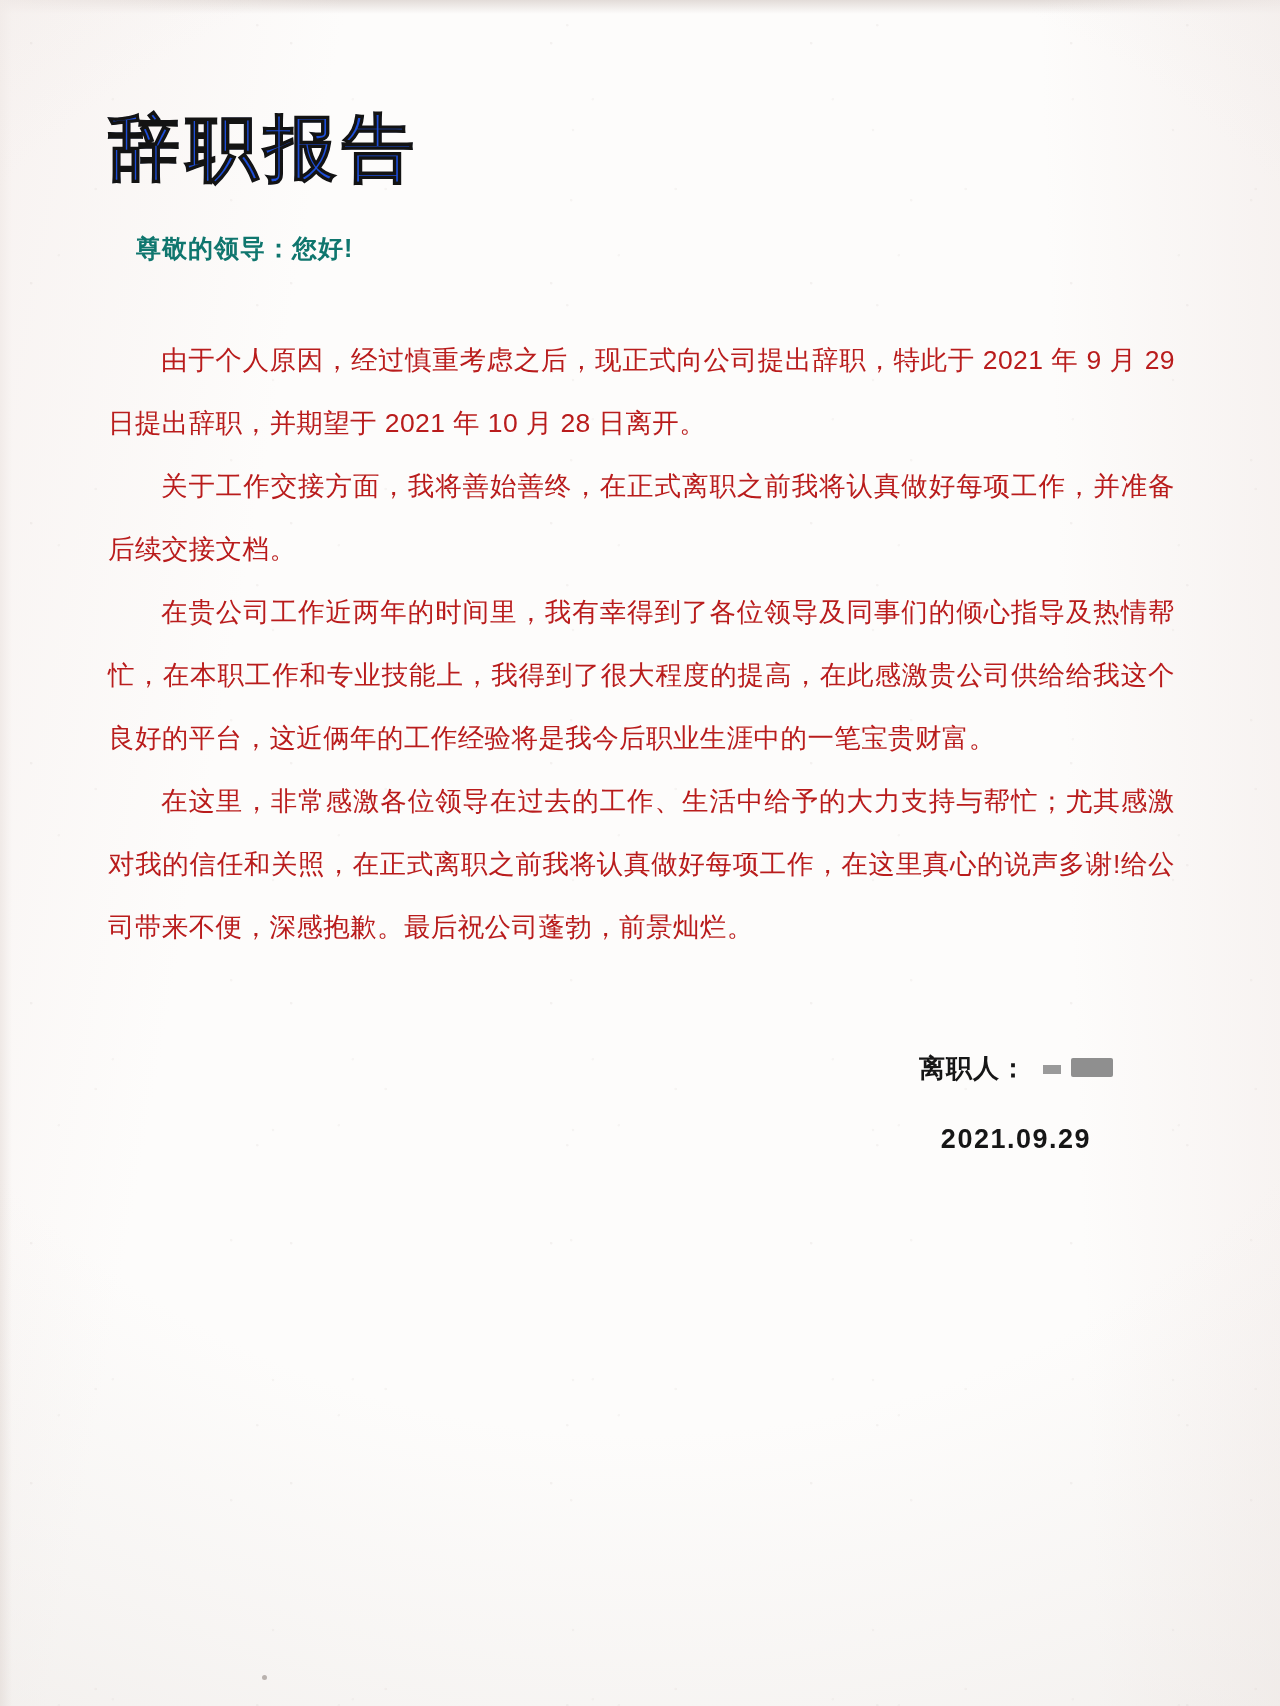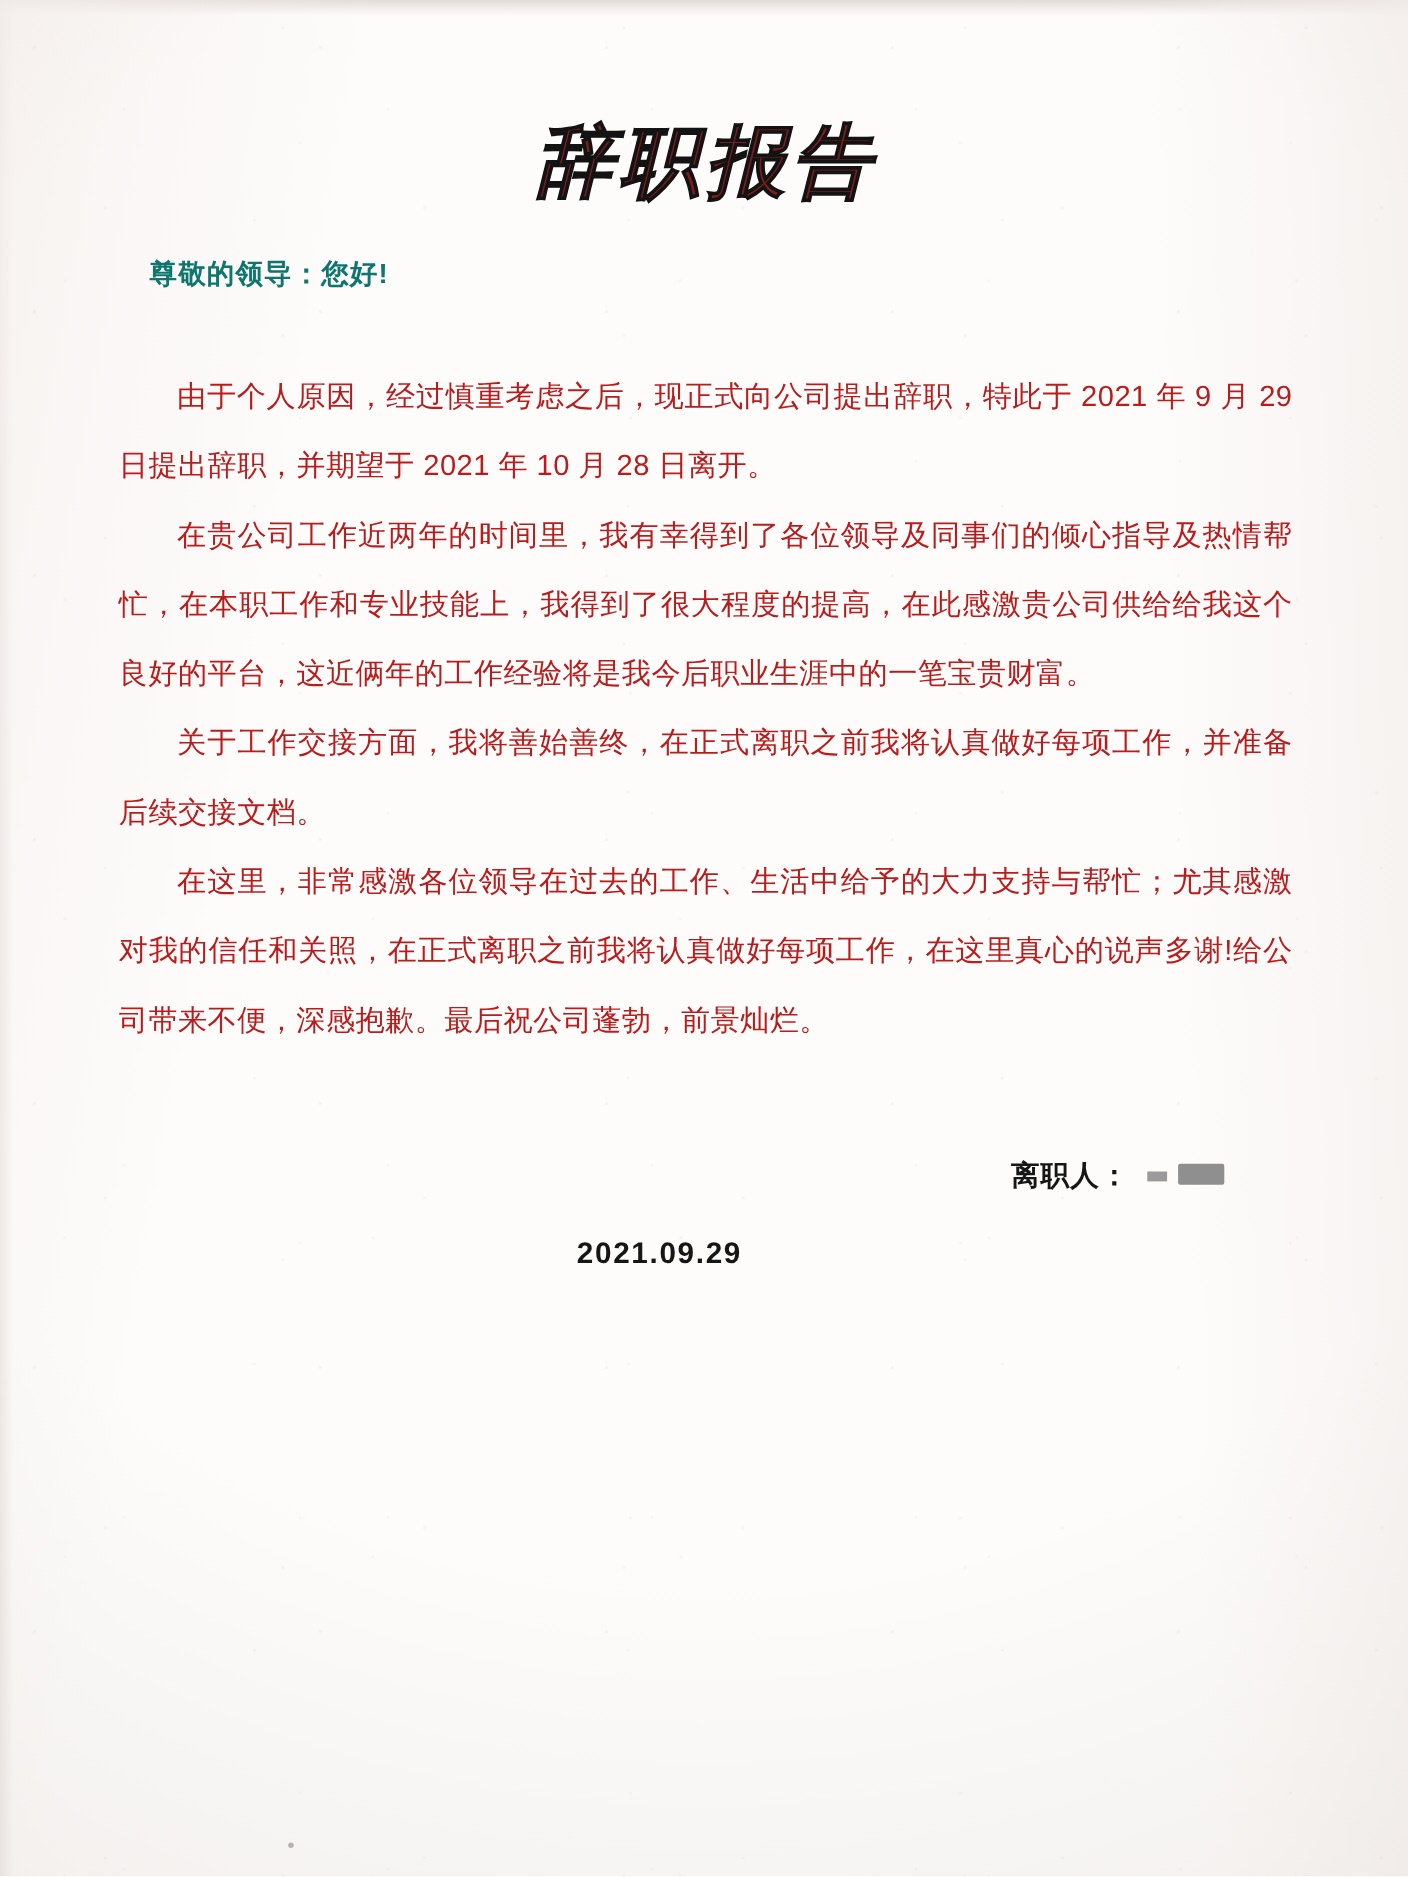--- a/index.html
+++ b/index.html
@@ -58,29 +58,27 @@
     pointer-events: none;
   }
 
   .content {
     position: relative;
     z-index: 2;
     padding: 0 105px 0 108px;
   }
 
   .doc-title {
-    text-align: center;
     font-size: 72px;
     font-weight: 700;
     letter-spacing: 6px;
-    color: #7f1d1d;
+    color: #1d4ed8;
     margin: 0;
     padding-top: 112px;
     line-height: 1.0;
-    font-style: italic;
     -webkit-text-stroke: 1.1px #131313;
   }
 
   .salutation {
     margin: 0;
     padding-top: 48px;
     padding-left: 28px;
     font-size: 25px;
     font-weight: 600;
     color: #0f766e;
@@ -100,21 +98,21 @@
     text-indent: 2em;
     letter-spacing: 0.4px;
     font-weight: 500;
   }
   p.para + p.para {
     margin-top: 0;
   }
 
   .sign-block {
     margin-top: 92px;
-    text-align: center;
+    text-align: right;
     padding-right: 60px;
   }
   .sign-line {
     font-size: 26px;
     font-weight: 600;
     color: #161616;
     letter-spacing: 1px;
     display: flex;
     justify-content: flex-end;
     align-items: center;
@@ -176,22 +174,22 @@
   <div class="left-edge"></div>
 
   <div class="content">
 
     <h1 class="doc-title">辞职报告</h1>
 
     <p class="salutation">尊敬的领导：您好!</p>
 
     <div class="body-block">
       <p class="para">由于个人原因，经过慎重考虑之后，现正式向公司提出辞职，特此于 2021 年 9 月 29 日提出辞职，并期望于 2021 年 10 月 28 日离开。</p>
+      <p class="para">关于工作交接方面，我将善始善终，在正式离职之前我将认真做好每项工作，并准备后续交接文档。</p>
       <p class="para">在贵公司工作近两年的时间里，我有幸得到了各位领导及同事们的倾心指导及热情帮忙，在本职工作和专业技能上，我得到了很大程度的提高，在此感激贵公司供给给我这个良好的平台，这近俩年的工作经验将是我今后职业生涯中的一笔宝贵财富。</p>
-      <p class="para">关于工作交接方面，我将善始善终，在正式离职之前我将认真做好每项工作，并准备后续交接文档。</p>
       <p class="para">在这里，非常感激各位领导在过去的工作、生活中给予的大力支持与帮忙；尤其感激对我的信任和关照，在正式离职之前我将认真做好每项工作，在这里真心的说声多谢!给公司带来不便，深感抱歉。最后祝公司蓬勃，前景灿烂。</p>
     </div>
 
     <div class="sign-block">
       <div class="sign-line">
         <span>离职人：</span>
         <span class="sign-redaction"></span>
       </div>
       <div class="sign-date">2021.09.29</div>
     </div>

